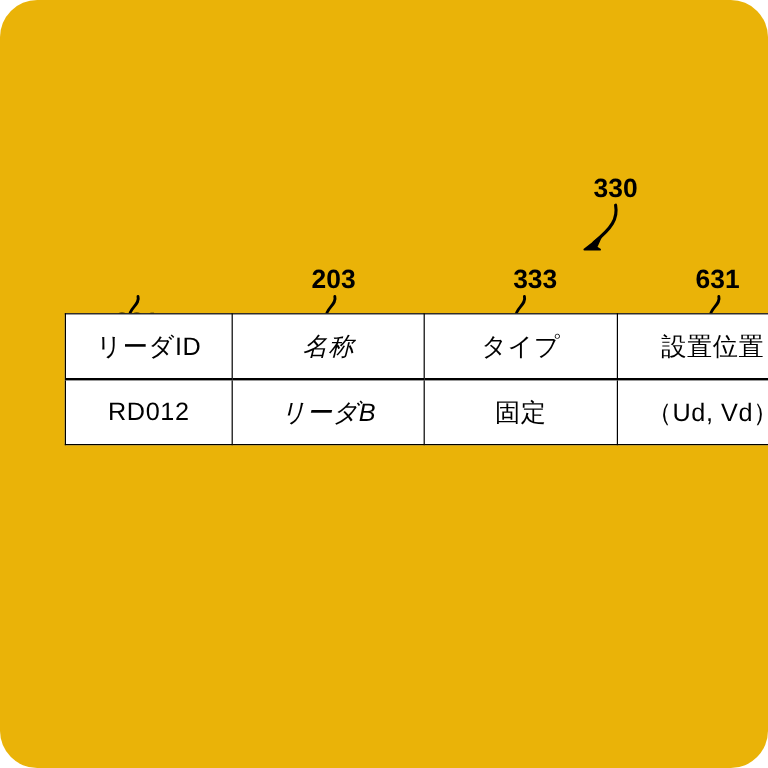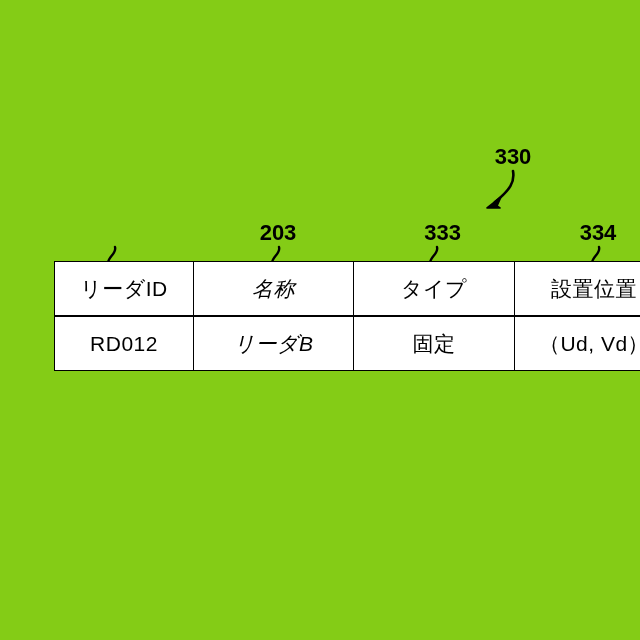--- a/index.html
+++ b/index.html
@@ -11,39 +11,40 @@
     width: 640px;
     height: 640px;
     font-family: "Liberation Sans", "DejaVu Sans", sans-serif;
     color: #000000;
     overflow: hidden;
   }
   #figure {
     position: relative;
     width: 640px;
     height: 640px;
-    background: #84cc16;
+    background: #eab308;
+    border-radius: 31px;
   }
 
   
   .ref-num {
     position: absolute;
     font-family: "Liberation Sans", "DejaVu Sans", sans-serif;
     font-weight: bold;
     font-size: 22px;
     line-height: 22px;
     letter-spacing: 0px;
     color: #000000;
     white-space: nowrap;
     text-align: center;
   }
   #ref-330 { left: 487px; top: 146px; width: 52px; }
   #ref-331 { left:  88px; top: 222px; width: 52px; margin-top: 36px; }
   #ref-332 { left: 252px; top: 222px; width: 52px; }
-  #ref-333 { left: 409px; top: 222px; width: 52px; text-align: right; }
+  #ref-333 { left: 420px; top: 222px; width: 52px; }
   #ref-334 { left: 572px; top: 222px; width: 52px; }
 
   .leader-svg {
     position: absolute;
     overflow: visible;
     pointer-events: none;
   }
 
   
   #reader-table {
@@ -101,21 +102,21 @@
   <div class="ref-num" id="ref-332">203</div>
   <svg class="leader-svg" id="leader-332" style="left:263px; top:246px;" width="28" height="28" viewBox="0 0 28 28">
     <path d="M 16 1 C 18 8, 8 11, 9 18 C 9.6 22, 9 24, 8 26" fill="none" stroke="#000000" stroke-width="2.4" stroke-linecap="round"></path>
   </svg>
 
   <div class="ref-num" id="ref-333">333</div>
   <svg class="leader-svg" id="leader-333" style="left:421px; top:246px;" width="28" height="28" viewBox="0 0 28 28">
     <path d="M 16 1 C 18 8, 8 11, 9 18 C 9.6 22, 9 24, 8 26" fill="none" stroke="#000000" stroke-width="2.4" stroke-linecap="round"></path>
   </svg>
 
-  <div class="ref-num" id="ref-334">334</div>
+  <div class="ref-num" id="ref-334">631</div>
   <svg class="leader-svg" id="leader-334" style="left:583px; top:246px;" width="28" height="28" viewBox="0 0 28 28">
     <path d="M 16 1 C 18 8, 8 11, 9 18 C 9.6 22, 9 24, 8 26" fill="none" stroke="#000000" stroke-width="2.4" stroke-linecap="round"></path>
   </svg>
 
   <table id="reader-table">
     <tbody>
       <tr class="header-row">
         <td class="col-id">リーダID</td>
         <td class="col-name">名称</td>
         <td class="col-type">タイプ</td>

